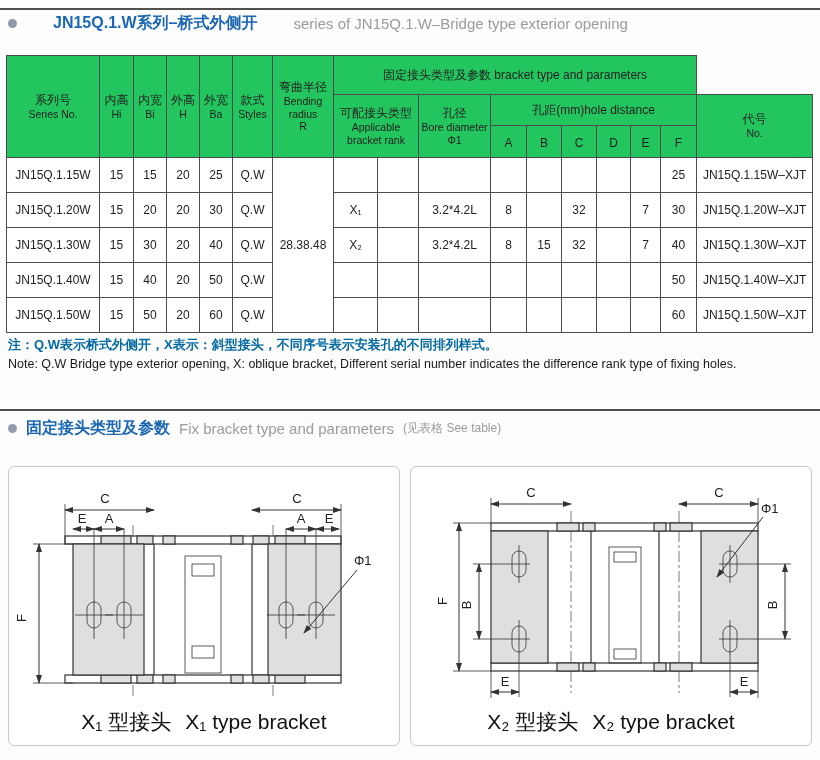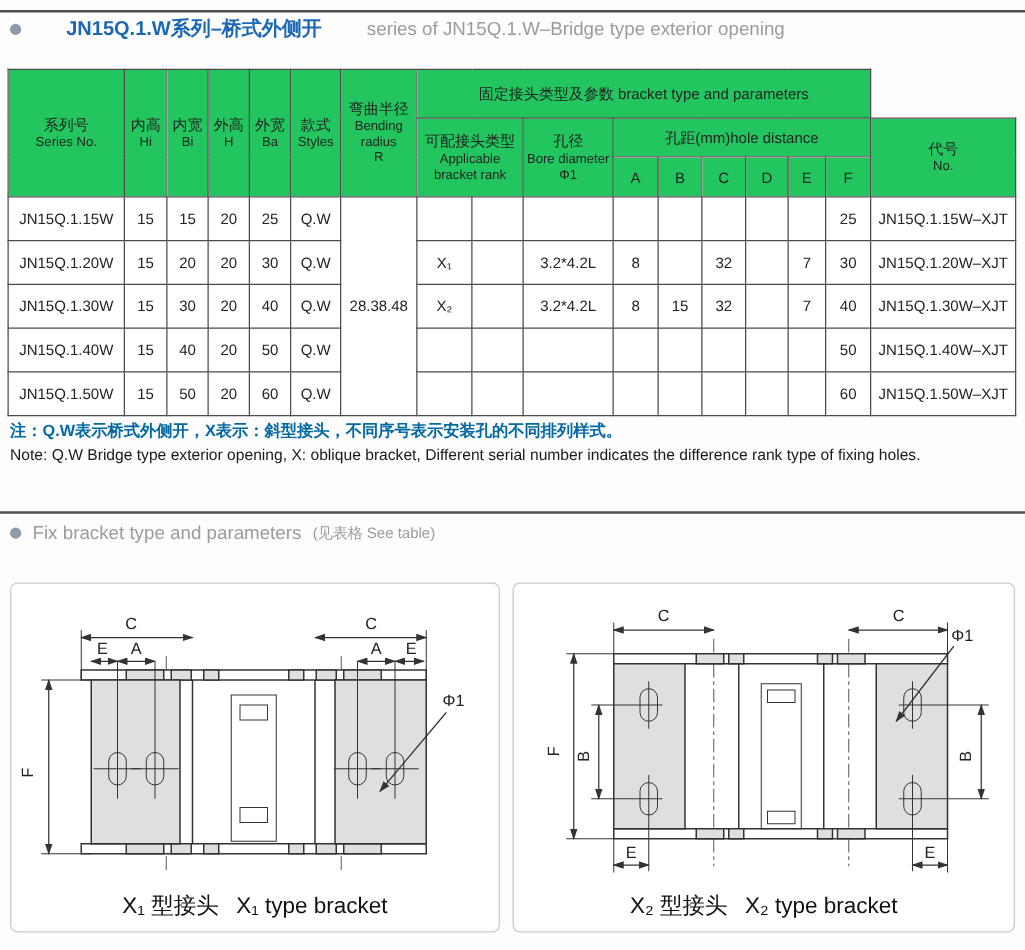--- a/index.html
+++ b/index.html
@@ -30,21 +30,21 @@
   td.code{text-align:left;padding-left:5px;font-size:11.5px;}
 
   .note{position:absolute;left:8px;white-space:nowrap;}
   #note-zh{top:336px;font-size:13px;font-weight:600;color:#0369a1;}
   #note-en{top:357px;font-size:12.5px;color:#1a1a1a;}
 
   .panel{position:absolute;top:466px;height:278px;background:#fff;border:1px solid #c9c9c9;border-radius:6px;}
   #panel-x1{left:8px;width:390px;}
   #panel-x2{left:410px;width:400px;}
   .panel svg{position:absolute;top:0;left:0;}
-  .caption{position:absolute;bottom:9px;left:0;width:100%;text-align:center;font-size:18px;color:#111;white-space:nowrap;}
+  .caption{position:absolute;bottom:9px;left:0;width:100%;text-align:center;font-size:21px;color:#111;white-space:nowrap;}
   .caption .cap-zh{margin-right:14px;}
 
   svg .part{stroke:#333;stroke-width:1.2;}
   svg .thin{stroke:#333;stroke-width:0.8;fill:none;}
   svg .dim{stroke:#333;stroke-width:1;fill:none;}
   svg .cl{stroke:#555;stroke-width:0.8;fill:none;stroke-dasharray:11 3 3 3;}
   svg text{font-family:"Liberation Sans","DejaVu Sans",sans-serif;font-size:13px;fill:#222;}
 </style>
 </head>
 <body>
@@ -237,20 +237,21 @@
   </tbody>
     </table>
 
   <div class="note" id="note-zh">注：Q.W表示桥式外侧开，X表示：斜型接头，不同序号表示安装孔的不同排列样式。</div>
   <div class="note" id="note-en">Note: Q.W Bridge type exterior opening, X: oblique bracket, Different serial number indicates the difference rank type of fixing holes.</div>
 
   <div class="hrule" id="hr-mid"></div>
 
   <div class="title-row" id="title2">
     <span class="bullet"></span>
+    <span class="t-zh">固定接头类型及参数</span>
     <span class="t-en">Fix bracket type and parameters</span>
     <span class="t-see">(见表格 See table)</span>
   </div>
 
   <div class="panel" id="panel-x1">
     <svg width="388" height="238" viewBox="0 0 388 238">
       <defs>
         <marker id="aE1" markerWidth="9" markerHeight="8" refX="8" refY="3" orient="auto">
             <path d="M0,0 L9,3 L0,6 Z" fill="#333"></path>
           </marker>

